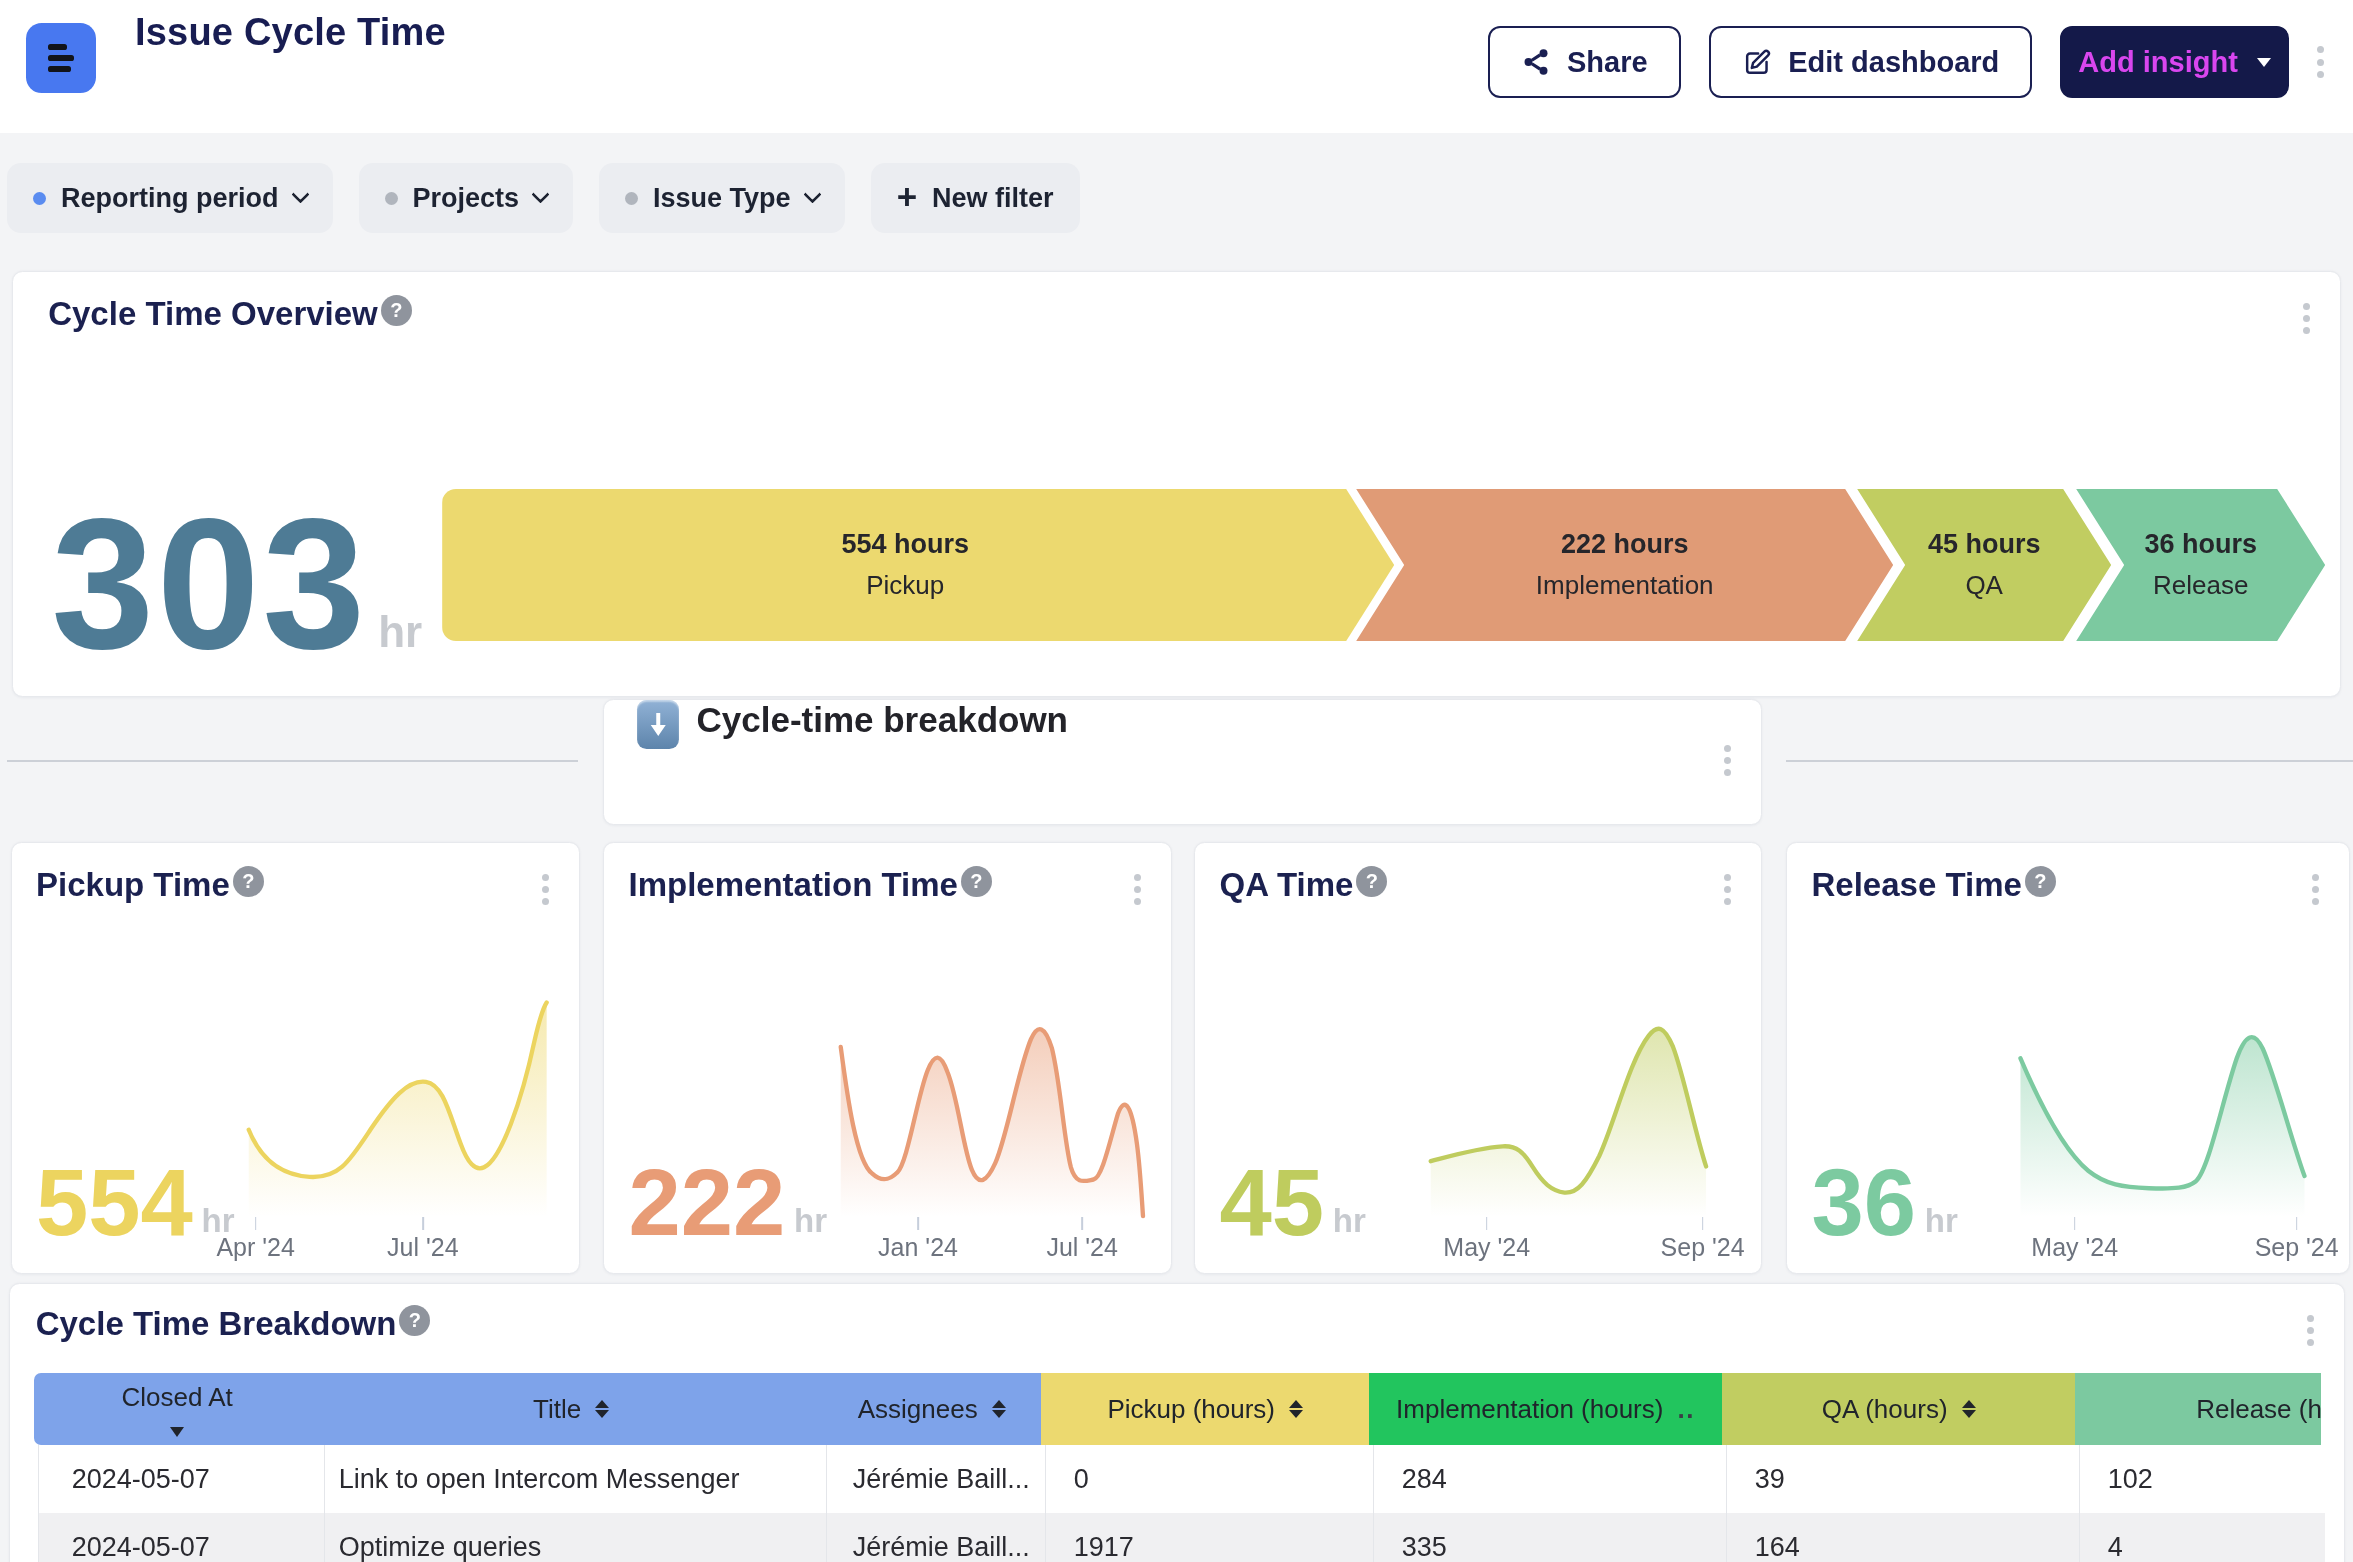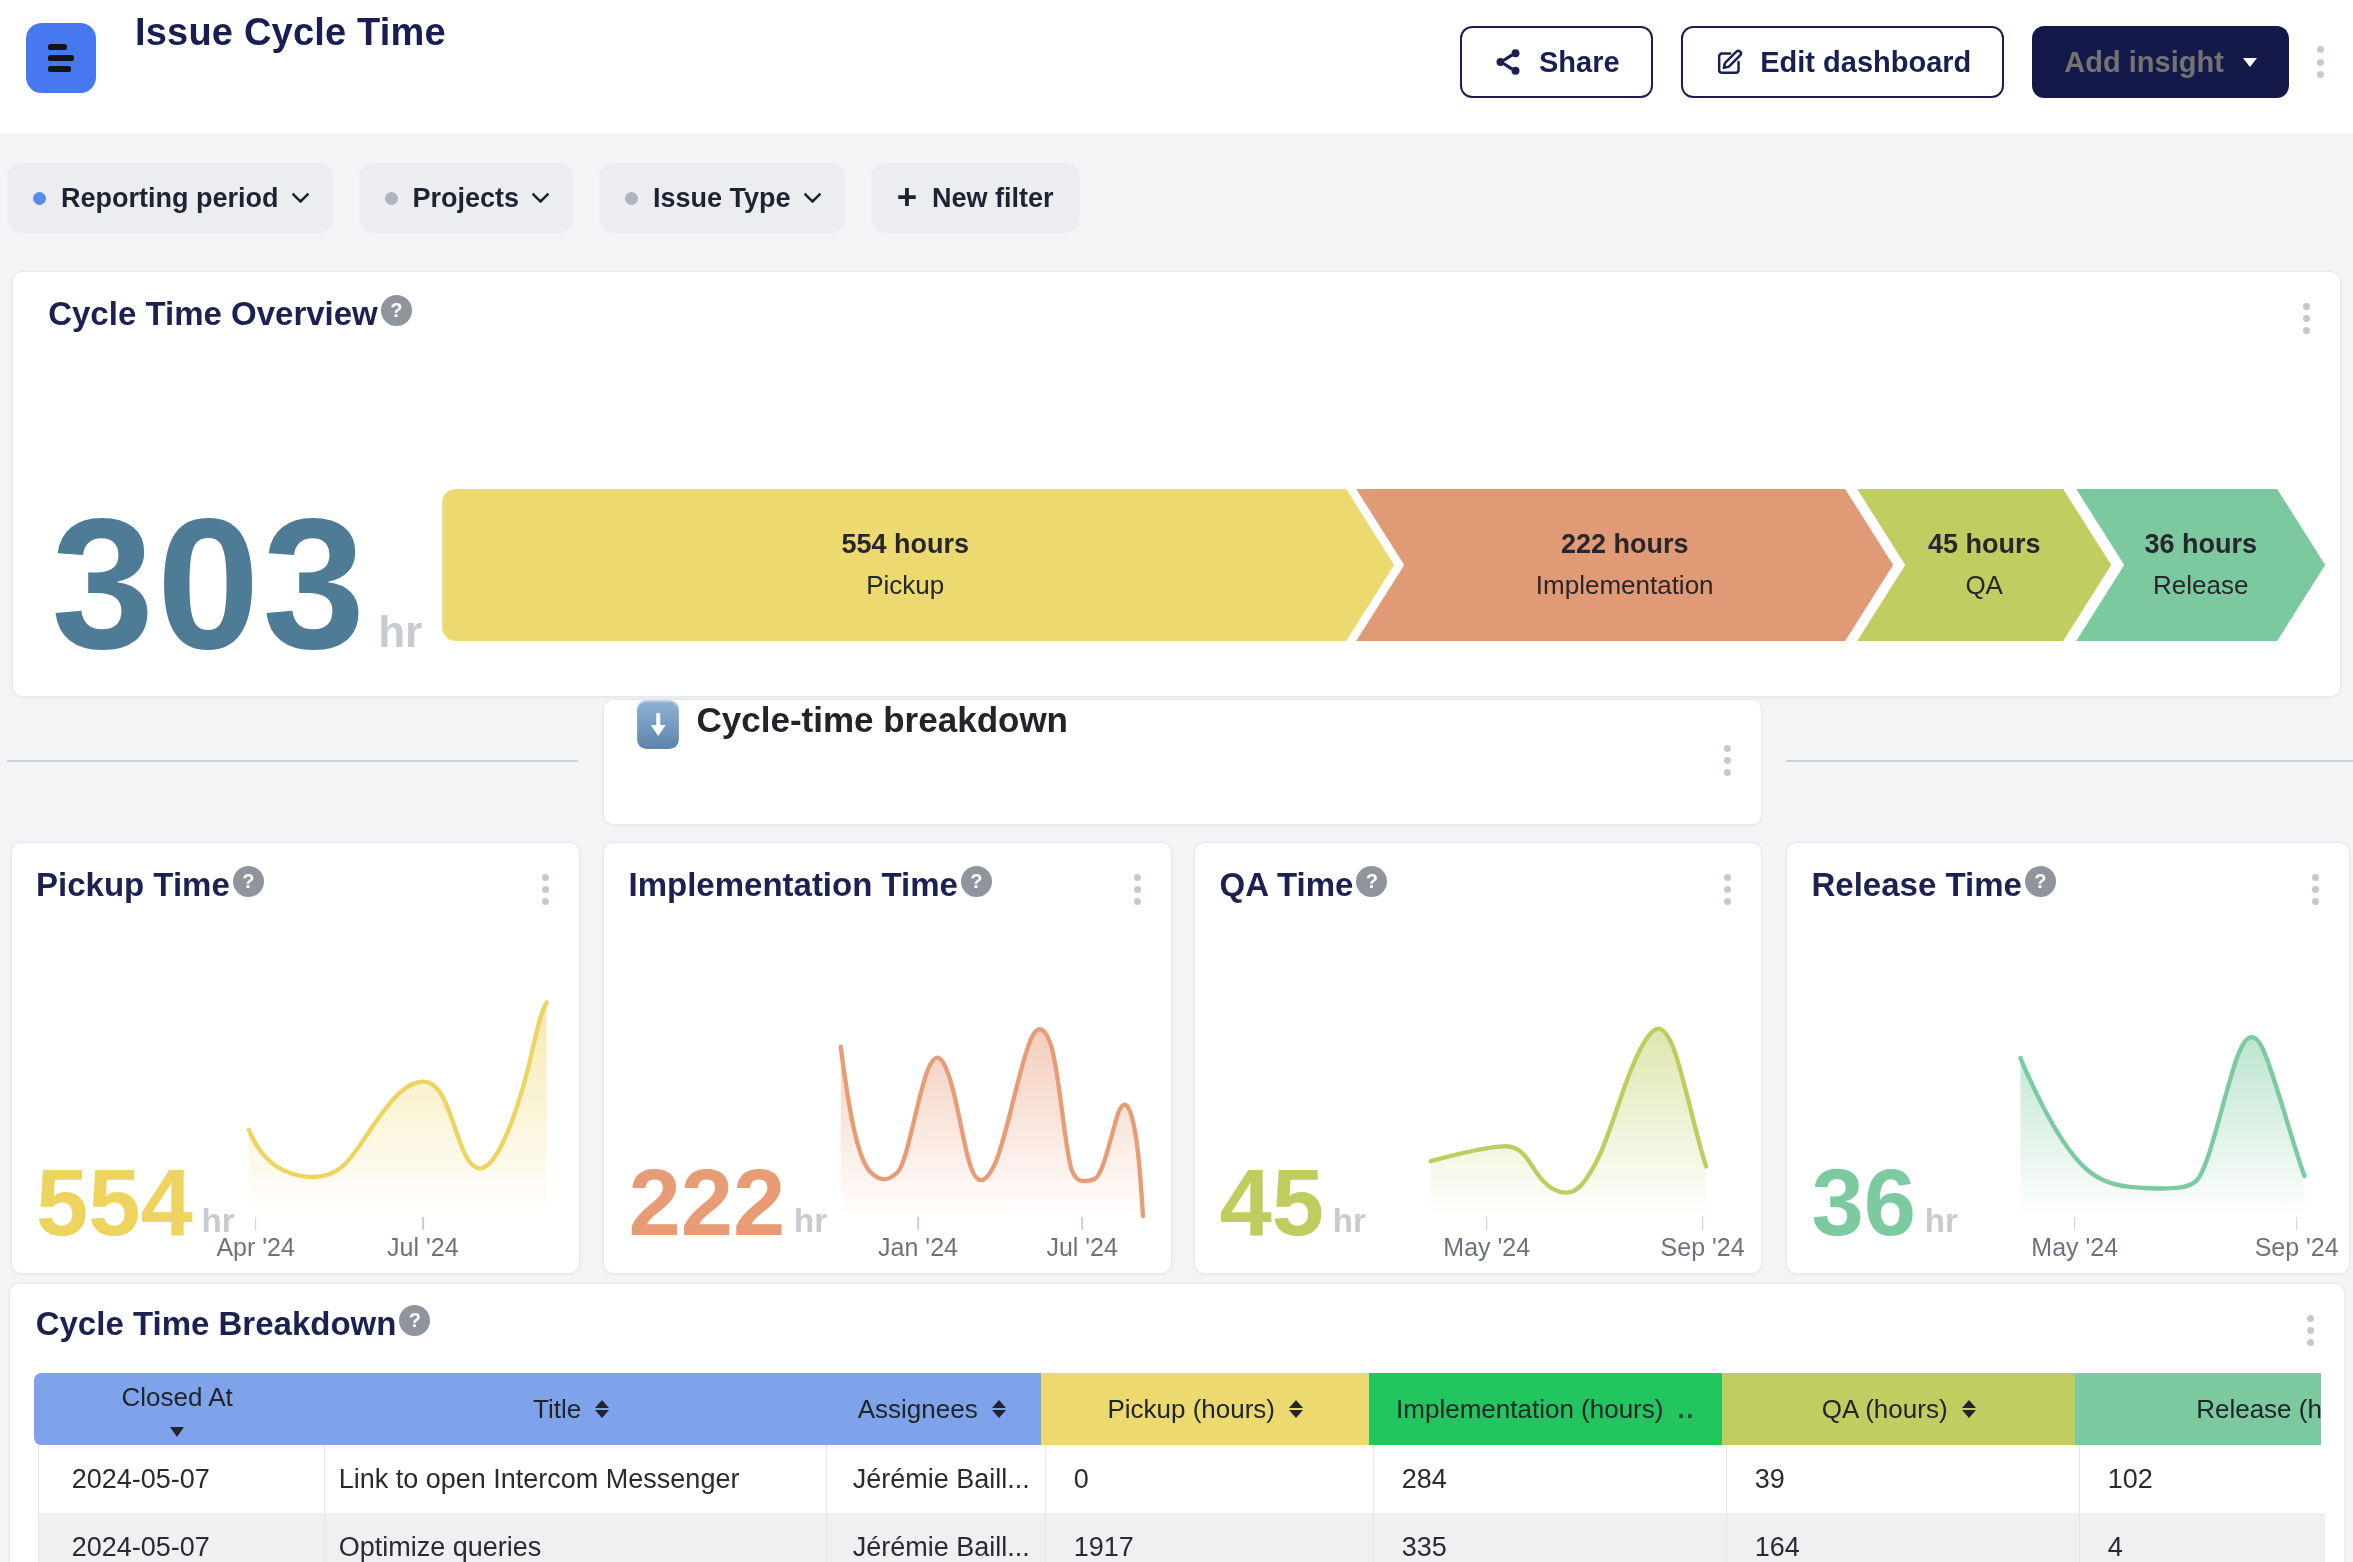--- a/index.html
+++ b/index.html
@@ -13,21 +13,21 @@
   .menu-btn b{display:block;height:6.1px;border-radius:2.6px;background:#12141a}
   .menu-btn b:nth-child(1){width:19px;margin-right:7px}
   .menu-btn b:nth-child(2){width:26px}
   .menu-btn b:nth-child(3){width:23px;margin-right:3.5px}
   .page-title{position:absolute;left:135px;top:10.5px;font-size:38px;font-weight:700;color:#181d52;letter-spacing:0.2px}
   .page-sub{position:absolute;left:135px;top:75px;font-size:28px;color:#83878f}
   .actions{position:absolute;right:30px;top:26px;display:flex;align-items:center;gap:28px}
   .btn{height:72px;border:2.6px solid #1a1f52;border-radius:12.2px;background:#fff;color:#1a1f52;
     font-size:29px;font-weight:600;display:inline-flex;align-items:center;justify-content:center;gap:15.7px;
     padding:0 31px;cursor:pointer;white-space:nowrap}
-  .btn.primary{background:#141949;border-color:#141949;color:#737373;padding:0 30px}
+  .btn.primary{background:#141949;border-color:#141949;color:#d946ef;padding:0 16px}
   .caret{width:0;height:0;border-left:7.9px solid transparent;border-right:7.9px solid transparent;border-top:9.6px solid #fff;margin-left:3.5px}
   .kebab{display:flex;flex-direction:column;gap:5.2px;align-items:center;cursor:pointer}
   .kebab i{width:7px;height:7px;border-radius:50%;background:#c5c9cf;display:block}
 
   
   .filters{position:absolute;left:7px;top:163px;display:flex;gap:26px}
   .chip{height:70px;border-radius:14px;background:#ebedf1;display:inline-flex;align-items:center;
     padding:0 26px;font-size:27px;font-weight:600;color:#1d2332;gap:15px;cursor:pointer;white-space:nowrap}
   .dot{width:13px;height:13px;border-radius:50%;flex:0 0 auto}
   .chev{width:13px;height:13px;border-right:3.5px solid #1d2332;border-bottom:3.5px solid #1d2332;

